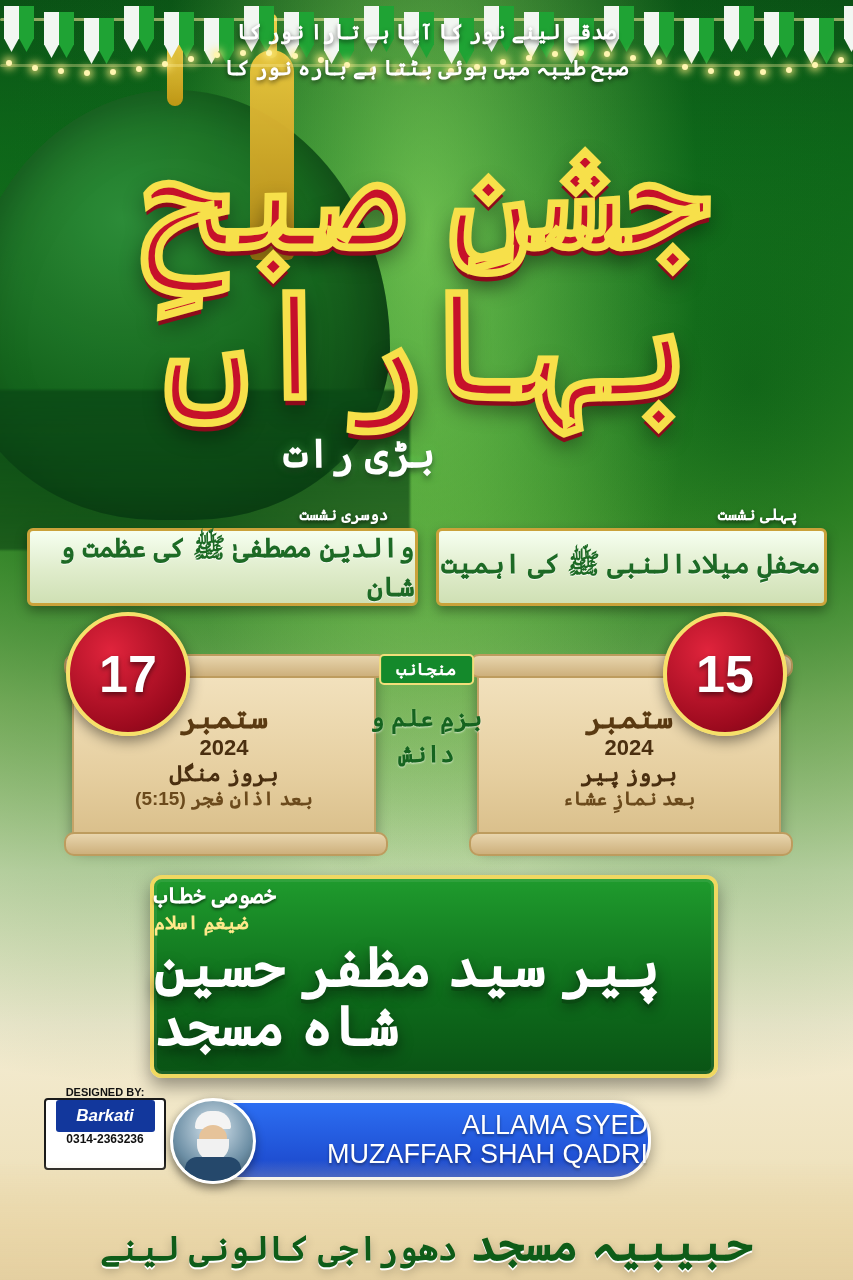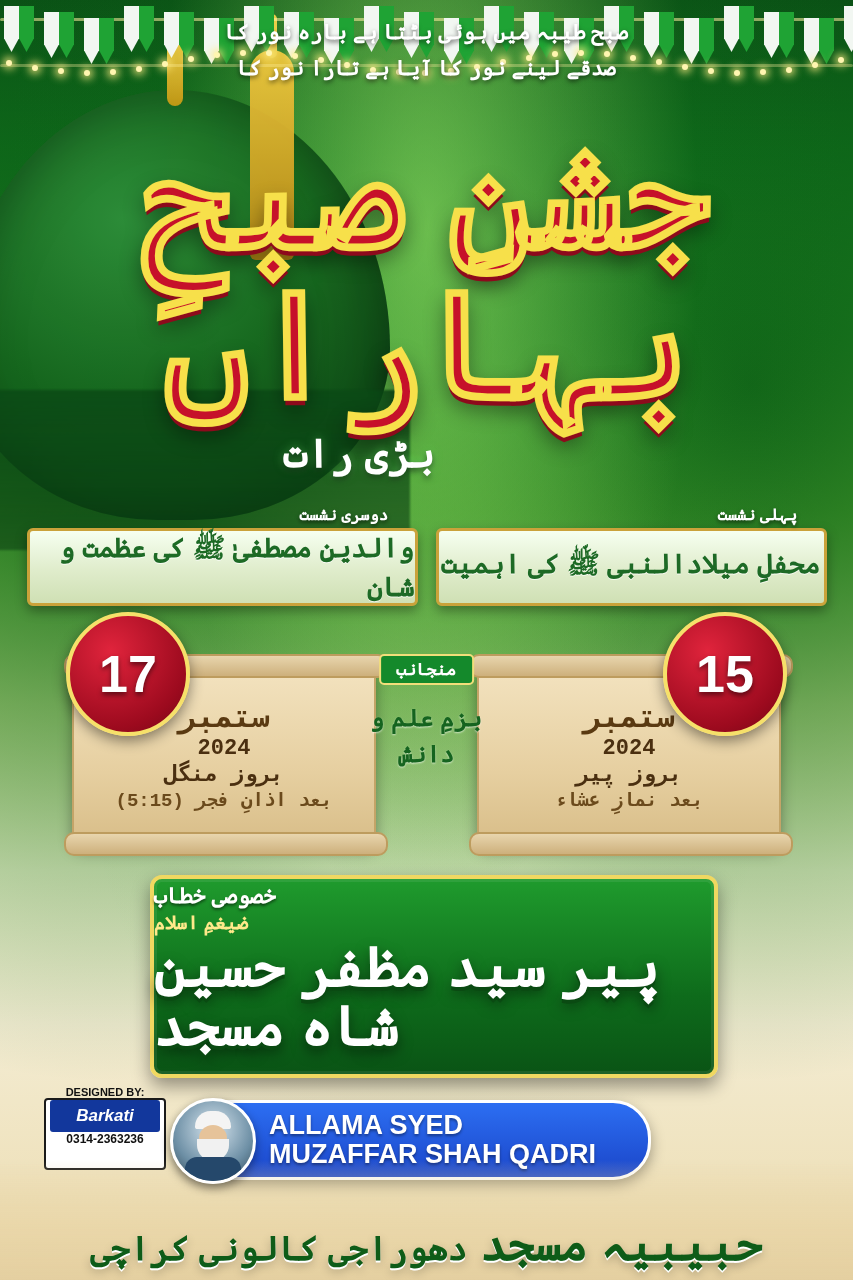--- a/index.html
+++ b/index.html
@@ -114,21 +114,21 @@
     background:linear-gradient(180deg,#e8d5ad,#cdb07c);
     border:2px solid #bd9c5e;border-radius:10px;
   }
   .scroll:before{top:-12px;}
   .scroll:after{bottom:-12px;}
   .scroll-right{right:72px;}
   .scroll-left{left:72px;}
   .scroll .lines{
     position:absolute;inset:0;display:flex;flex-direction:column;
     align-items:center;justify-content:center;gap:0;
-    direction:rtl;color:#4a2f10;font-family:Liberation Mono, monospace;
+    direction:rtl;color:#4a2f10;
   }
   .scroll .d1{font-size:30px;font-weight:bold;color:#5a3a12;}
   .scroll .d2{font-size:22px;font-weight:bold;}
   .scroll .d3{font-size:19px;font-weight:bold;color:#6b4a1c;}
   .daybadge{
     position:absolute;top:-18px;width:116px;height:116px;border-radius:50%;
     background:radial-gradient(circle at 35% 30%,#e0243c,#9c0a1e 70%,#730615 100%);
     border:4px solid #f6e06a;box-shadow:0 5px 14px rgba(0,0,0,.45);
     display:flex;align-items:center;justify-content:center;
     color:#fff;font-size:52px;font-weight:bold;text-shadow:0 3px 5px rgba(0,0,0,.5);
@@ -167,42 +167,42 @@
     text-shadow:0 4px 0 #0a4a12, 0 6px 14px rgba(0,0,0,.5);
     letter-spacing:-2px;line-height:1.05;
   }
   
   .designer{
     position:absolute;left:44px;top:1098px;width:118px;height:68px;
     background:#ffffff;border:2px solid #1a1a1a;border-radius:4px;text-align:center;
   }
   .designer .d-lab{font-size:11px;font-weight:bold;color:#111;margin-top:-14px;display:block;}
   .designer .d-logo{
-    margin:2px auto 0;width:110px;height:32px;background:#12379c;color:#fff;
+    margin:2px auto 0;width:99px;height:32px;background:#12379c;color:#fff;
     font-size:17px;font-weight:bold;font-style:italic;line-height:32px;border-radius:3px;
   }
   .designer .d-phone{font-size:12px;font-weight:bold;color:#111;}
   
   .livebar{
     position:absolute;left:175px;top:1100px;width:470px;height:74px;
     background:linear-gradient(180deg,#2c6ef2,#1b46c9);
     border:3px solid #ffffff;border-radius:38px;
     box-shadow:0 6px 14px rgba(0,0,0,.35);
     display:flex;align-items:center;
   }
   .fbchip{
     margin-left:10px;margin-right:14px;display:flex;align-items:center;gap:6px;
   }
   .fbicon{
     width:28px;height:28px;border-radius:50%;background:#fff;color:#1b46c9;
     font-weight:bold;font-size:20px;line-height:28px;text-align:center;font-family:"Liberation Serif",serif;
   }
   .livetxt{color:#fff;font-size:13px;font-weight:bold;letter-spacing:1px;}
   .livename{
-    flex:1;text-align:left;color:#fff;font-size:27px;font-weight:bold;line-height:1.08;
+    flex:1;text-align:right;color:#fff;font-size:27px;font-weight:normal;line-height:1.08;
     text-shadow:0 2px 3px rgba(0,0,0,.4);
   }
   .avatar{
     position:absolute;left:170px;top:1098px;width:80px;height:80px;border-radius:50%;
     background:radial-gradient(circle at 50% 35%, #d8e6ef 0%, #6d8fa5 60%, #2b4251 100%);
     border:3px solid #ffffff;box-shadow:0 4px 10px rgba(0,0,0,.4);
     z-index:5;overflow:hidden;
   }
   .avatar .cap{position:absolute;left:22px;top:10px;width:36px;height:18px;background:#f4f4f4;border-radius:18px 18px 3px 3px;}
   .avatar .face{position:absolute;left:26px;top:24px;width:28px;height:26px;border-radius:50%;background:#e6c39a;}
@@ -353,22 +353,22 @@
       <div class="bulb" style="left: 682px; top: 64.2017px;"></div>
       <div class="bulb" style="left: 708px; top: 68.0378px;"></div>
       <div class="bulb" style="left: 734px; top: 69.9061px;"></div>
       <div class="bulb" style="left: 760px; top: 69.349px;"></div>
       <div class="bulb" style="left: 786px; top: 66.5029px;"></div>
       <div class="bulb" style="left: 812px; top: 62.0647px;"></div>
       <div class="bulb" style="left: 838px; top: 57.121px;"></div>
     </div>
 
   <div class="hdr">
+    <div>صدقے لینے نور کا آیا ہے تارا نور کا</div>
     <div>صبح طیبہ میں ہوئی بٹتا ہے بارہ نور کا</div>
-    <div>صدقے لینے نور کا آیا ہے تارا نور کا</div>
   </div>
 
   <div class="title-wrap">
     <div class="title-main">جشنِ صبحِ بہاراں</div>
   </div>
   <div class="title-sub">بڑی رات</div>
 
   <div class="sessions">
     <div class="sess">
       <span class="tag">پہلی نشست</span>
@@ -433,17 +433,17 @@
       <span class="face"></span>
       <span class="beard"></span>
       <span class="body"></span>
   </div>
 
   <div class="sand"></div>
 
   <div class="footer">
     <div class="venue">
       <span>حبیبیہ مسجد</span>
-      <span style="font-size:34px;">دھوراجی کالونی کراچی</span>
+      <span style="font-size:34px;">دھوراجی کالونی لینے</span>
     </div>
   </div>
 
 </div>
 
 </body></html>

